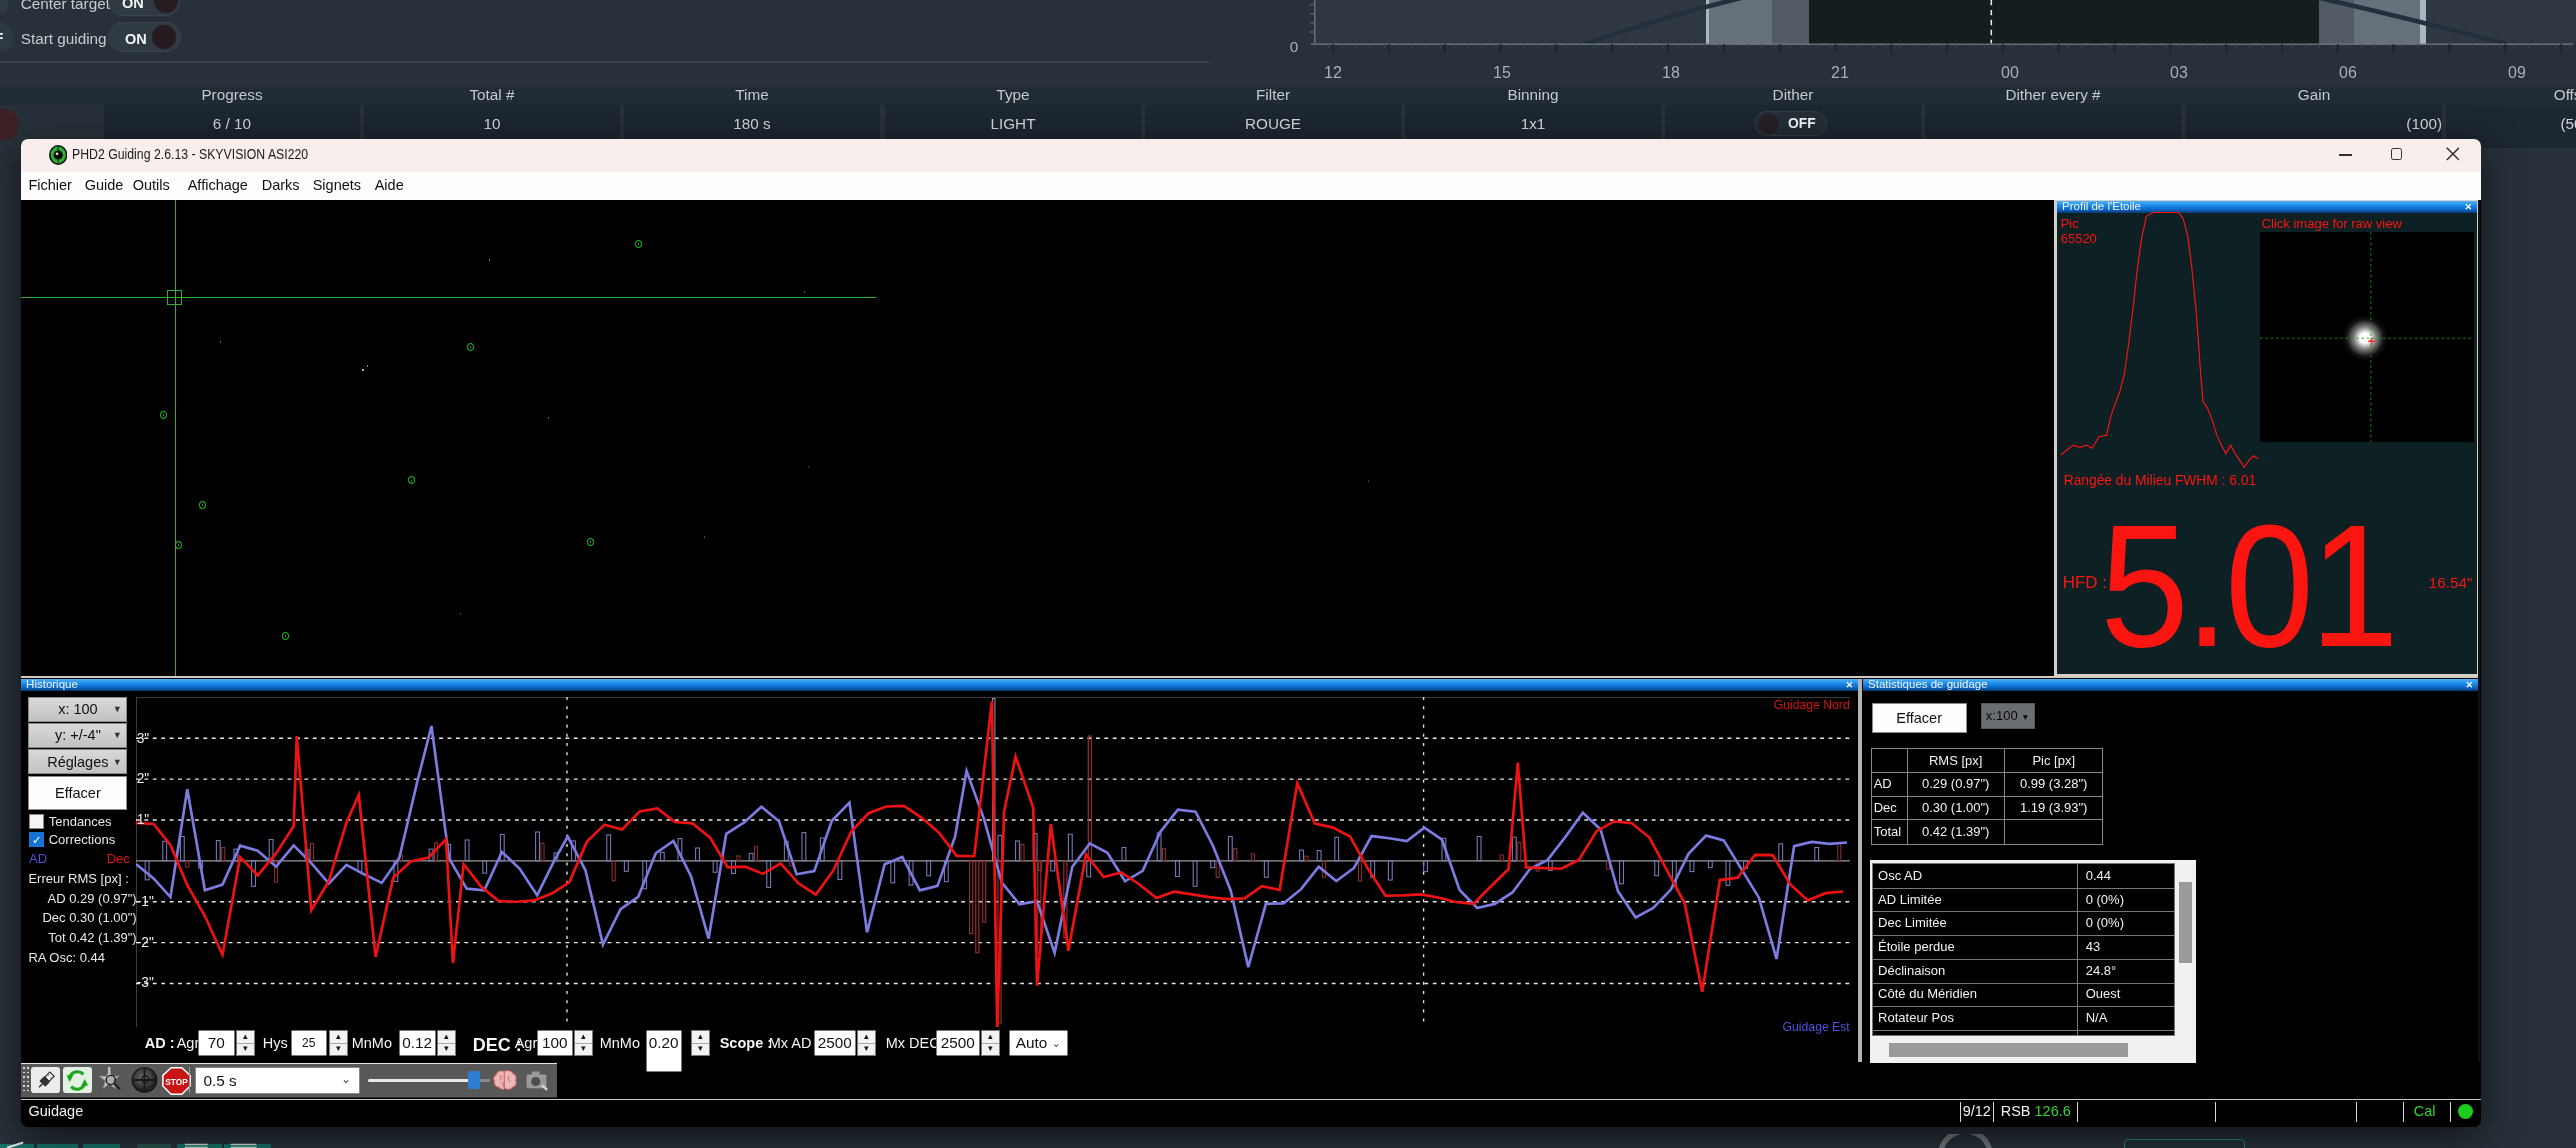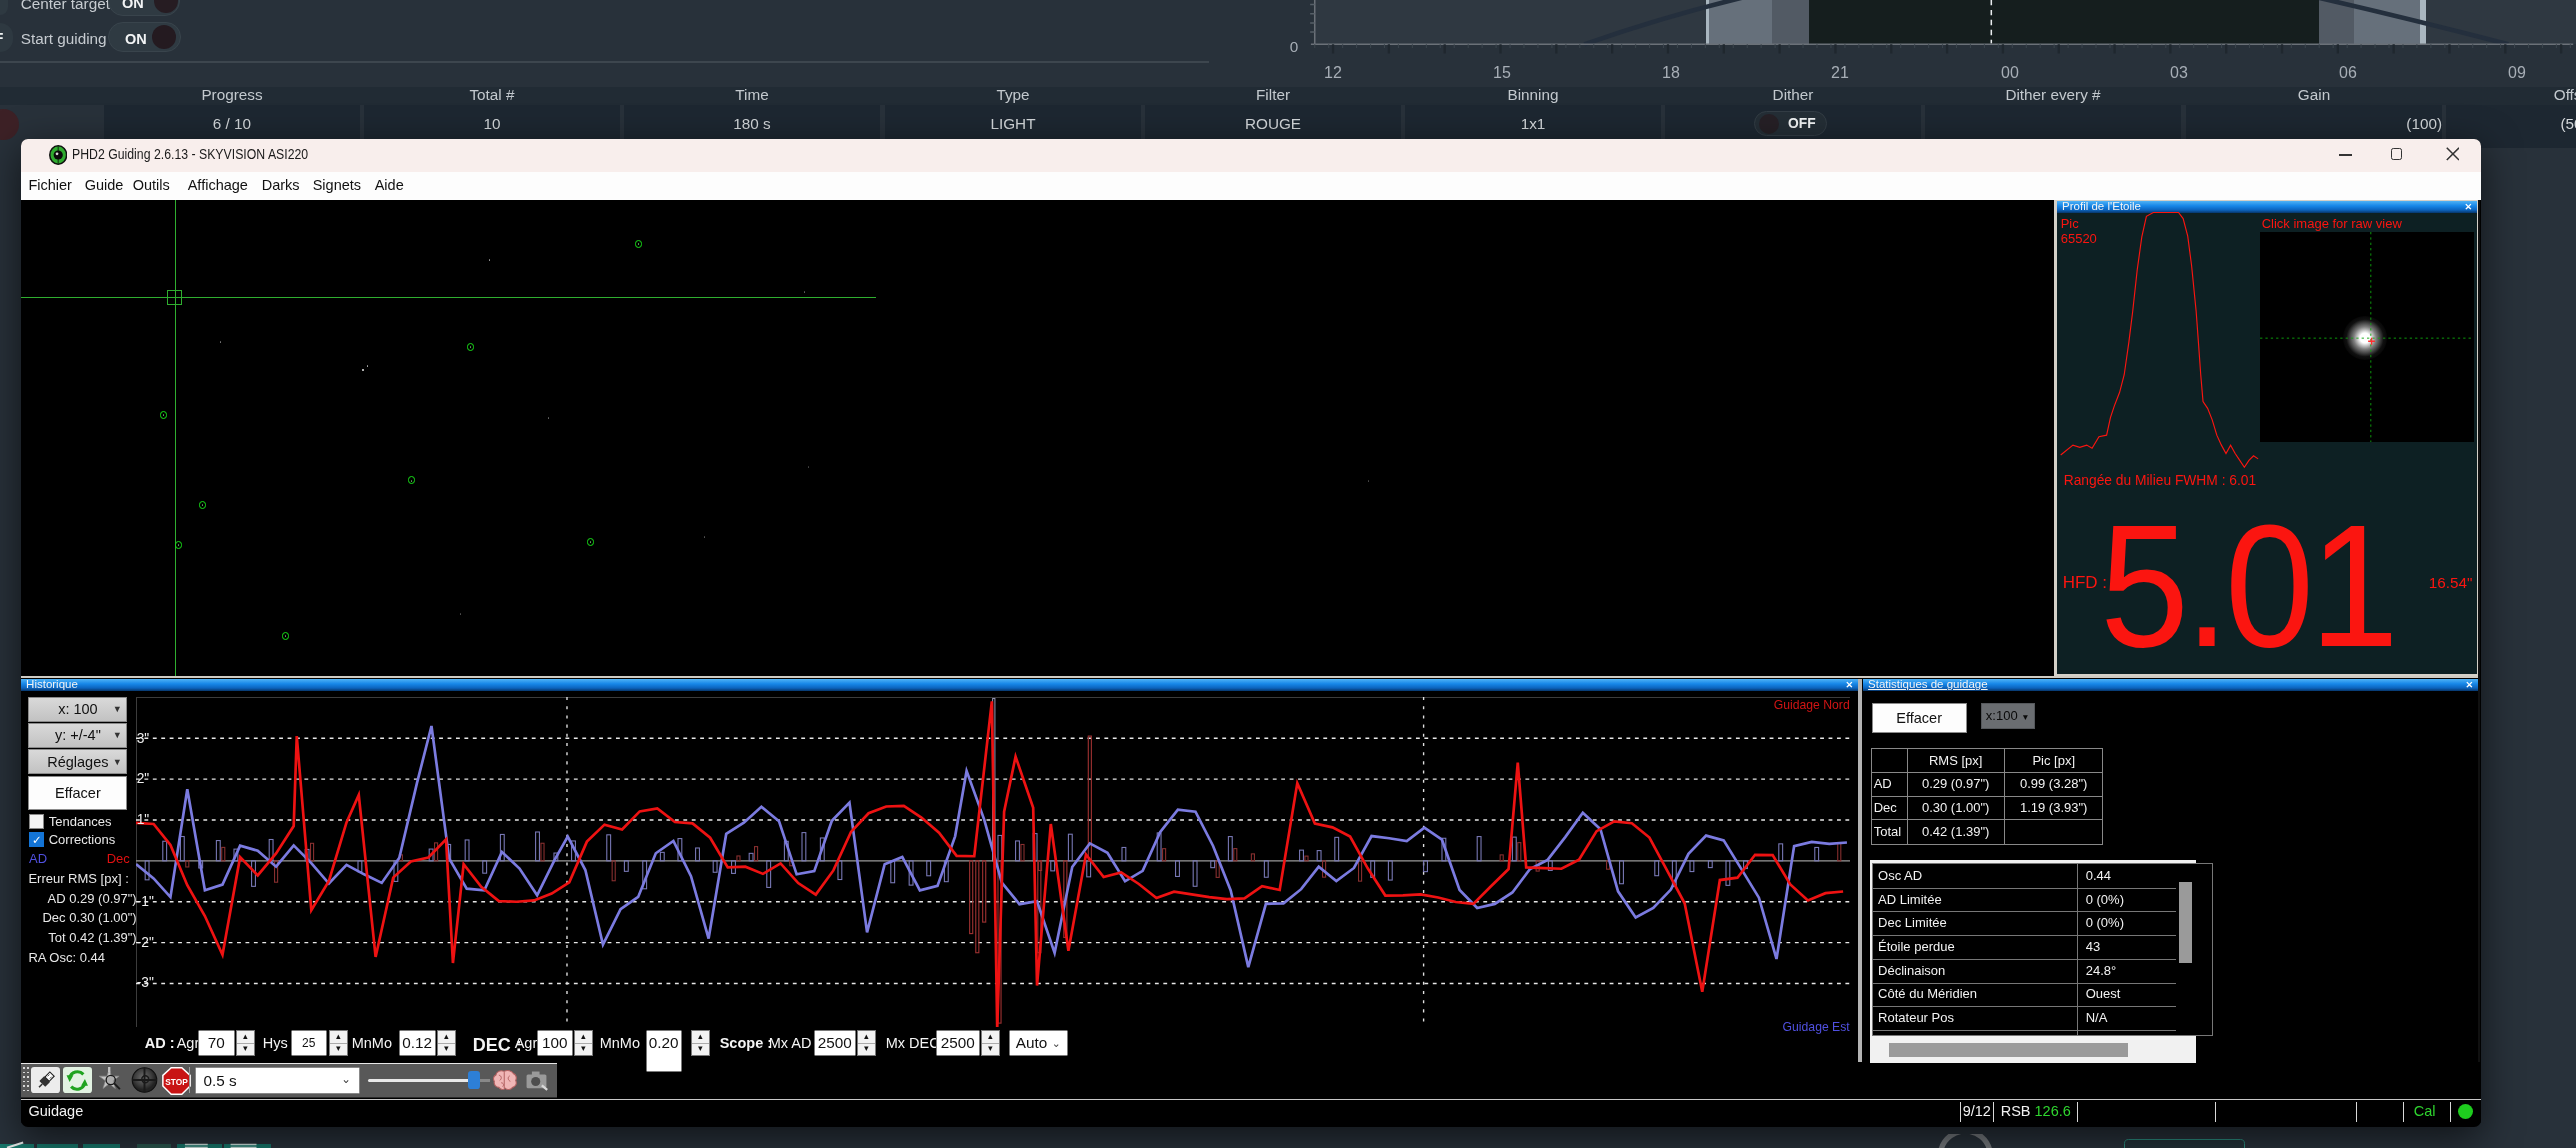--- a/index.html
+++ b/index.html
@@ -359,21 +359,21 @@
       </div>
 <div class="abs" style="left:865px;top:896px;color:#f4f4f4;font-size:14.5px;font-weight:normal;">Mx DEC</div>
 <div class="abs" style="left:915px;top:891px;width:44px;height:26px;background:#fff;border:0.8px solid #7a7a7a;border-radius:1.5px;color:#111;font-size:15.3px;text-align:center;line-height:24.5px;">2500</div>
 <div class="abs" style="left:960px;top:891px;width:19px;height:26px;background:#f2f2f2;border:0.8px solid #7a7a7a;">
         <div style="position:absolute;left:0;top:0;width:100%;height:13px;border-bottom:0.8px solid #aaa;color:#111;font-size:7.7px;text-align:center;line-height:12.2px;">▲</div>
         <div style="position:absolute;left:0;bottom:0;width:100%;height:12.2px;color:#111;font-size:7.7px;text-align:center;line-height:11.5px;">▼</div>
       </div>
 <div class="abs" style="left:988px;top:891px;width:59px;height:26px;background:#fff;border:0.8px solid #7a7a7a;border-radius:1.5px;color:#111;font-size:15.3px;line-height:24.5px;padding-left:6.1px;">Auto<span style="position:absolute;right:6.1px;top:0;color:#444;font-size:10.7px;">⌄</span></div>
 <div class="abs" style="left:1837px;top:540px;width:4.6px;height:383px;background:#b4b4b4;"></div>
 <div class="abs" style="left:1842px;top:540px;width:615px;height:12.2px;background:linear-gradient(180deg,#4fb2f5 0%,#1787e8 40%,#0c64be 75%,#07366b 100%);">
-        <span style="position:absolute;left:5.4px;top:-0.8px;color:#f4f4f4;font-size:11.5px;text-decoration:underline;">Statistiques de guidage</span>
+        <span style="position:absolute;left:5.4px;top:-0.8px;color:#f4f4f4;font-size:11.5px;">Statistiques de guidage</span>
         <span style="position:absolute;right:4.6px;top:0px;color:#fff;font-size:9.2px;font-weight:bold;">✕</span>
       </div>
 <div class="abs" style="left:1842px;top:552px;width:615px;height:371px;background:#000;"></div>
 <div class="abs" style="left:1851px;top:564px;width:95px;height:30px;background:#fdfdfd;border:0.8px solid #8a8a8a;color:#111;font-size:14.5px;text-align:center;line-height:28px;">Effacer</div>
 <div class="abs" style="left:1960px;top:564px;width:54px;height:26px;background:#6a6d71;border:0.8px solid #55585c;color:#0a0a0a;font-size:13px;text-align:center;line-height:24.5px;">x:100 <span style="font-size:8.4px;">▼</span></div>
 <div class="abs" style="left:1850px;top:609px;width:232px;height:97px;border:0.8px solid #888;"></div>
 <div class="abs" style="left:1886px;top:609px;width:0.8px;height:97px;background:#888;"></div>
 <div class="abs" style="left:1983px;top:609px;width:0.8px;height:97px;background:#888;"></div>
 <div class="abs" style="left:1850px;top:633px;width:232px;height:0.8px;background:#888;"></div>
 <div class="abs" style="left:1850px;top:657px;width:232px;height:0.8px;background:#888;"></div>
@@ -382,21 +382,21 @@
 <div class="abs" style="left:1984px;top:614px;width:98px;text-align:center;color:#f2f2f2;font-size:13px;">Pic [px]</div>
 <div class="abs" style="left:1853px;top:637px;color:#f2f2f2;font-size:13px;">AD</div>
 <div class="abs" style="left:1887px;top:637px;width:96px;text-align:center;color:#f2f2f2;font-size:13px;">0.29 (0.97")</div>
 <div class="abs" style="left:1984px;top:637px;width:98px;text-align:center;color:#f2f2f2;font-size:13px;">0.99 (3.28")</div>
 <div class="abs" style="left:1853px;top:661px;color:#f2f2f2;font-size:13px;">Dec</div>
 <div class="abs" style="left:1887px;top:661px;width:96px;text-align:center;color:#f2f2f2;font-size:13px;">0.30 (1.00")</div>
 <div class="abs" style="left:1984px;top:661px;width:98px;text-align:center;color:#f2f2f2;font-size:13px;">1.19 (3.93")</div>
 <div class="abs" style="left:1853px;top:685px;color:#f2f2f2;font-size:13px;">Total</div>
 <div class="abs" style="left:1887px;top:685px;width:96px;text-align:center;color:#f2f2f2;font-size:13px;">0.42 (1.39")</div>
 <div class="abs" style="left:1849px;top:721px;width:326px;height:203px;background:#f1f1f1;"></div>
-<div class="abs" style="left:1851px;top:724px;width:341px;height:173px;border:0.8px solid #777;overflow:hidden;background:#000;">
+<div class="abs" style="left:1851px;top:724px;width:303px;height:173px;border:0.8px solid #777;overflow:hidden;background:#000;">
         <div class="abs" style="left:0;top:24px;width:303px;height:0.8px;background:#777;"></div>
         <div class="abs" style="left:5.4px;top:3.8px;color:#f2f2f2;font-size:13px;">Osc AD</div>
         <div class="abs" style="left:213px;top:3.8px;color:#f2f2f2;font-size:13px;">0.44</div>
         <div class="abs" style="left:0;top:47px;width:303px;height:0.8px;background:#777;"></div>
         <div class="abs" style="left:5.4px;top:27.6px;color:#f2f2f2;font-size:13px;">AD Limitée</div>
         <div class="abs" style="left:213px;top:27.6px;color:#f2f2f2;font-size:13px;">0 (0%)</div>
         <div class="abs" style="left:0;top:71px;width:303px;height:0.8px;background:#777;"></div>
         <div class="abs" style="left:5.4px;top:51px;color:#f2f2f2;font-size:13px;">Dec Limitée</div>
         <div class="abs" style="left:213px;top:51px;color:#f2f2f2;font-size:13px;">0 (0%)</div>
         <div class="abs" style="left:0;top:95px;width:303px;height:0.8px;background:#777;"></div>

